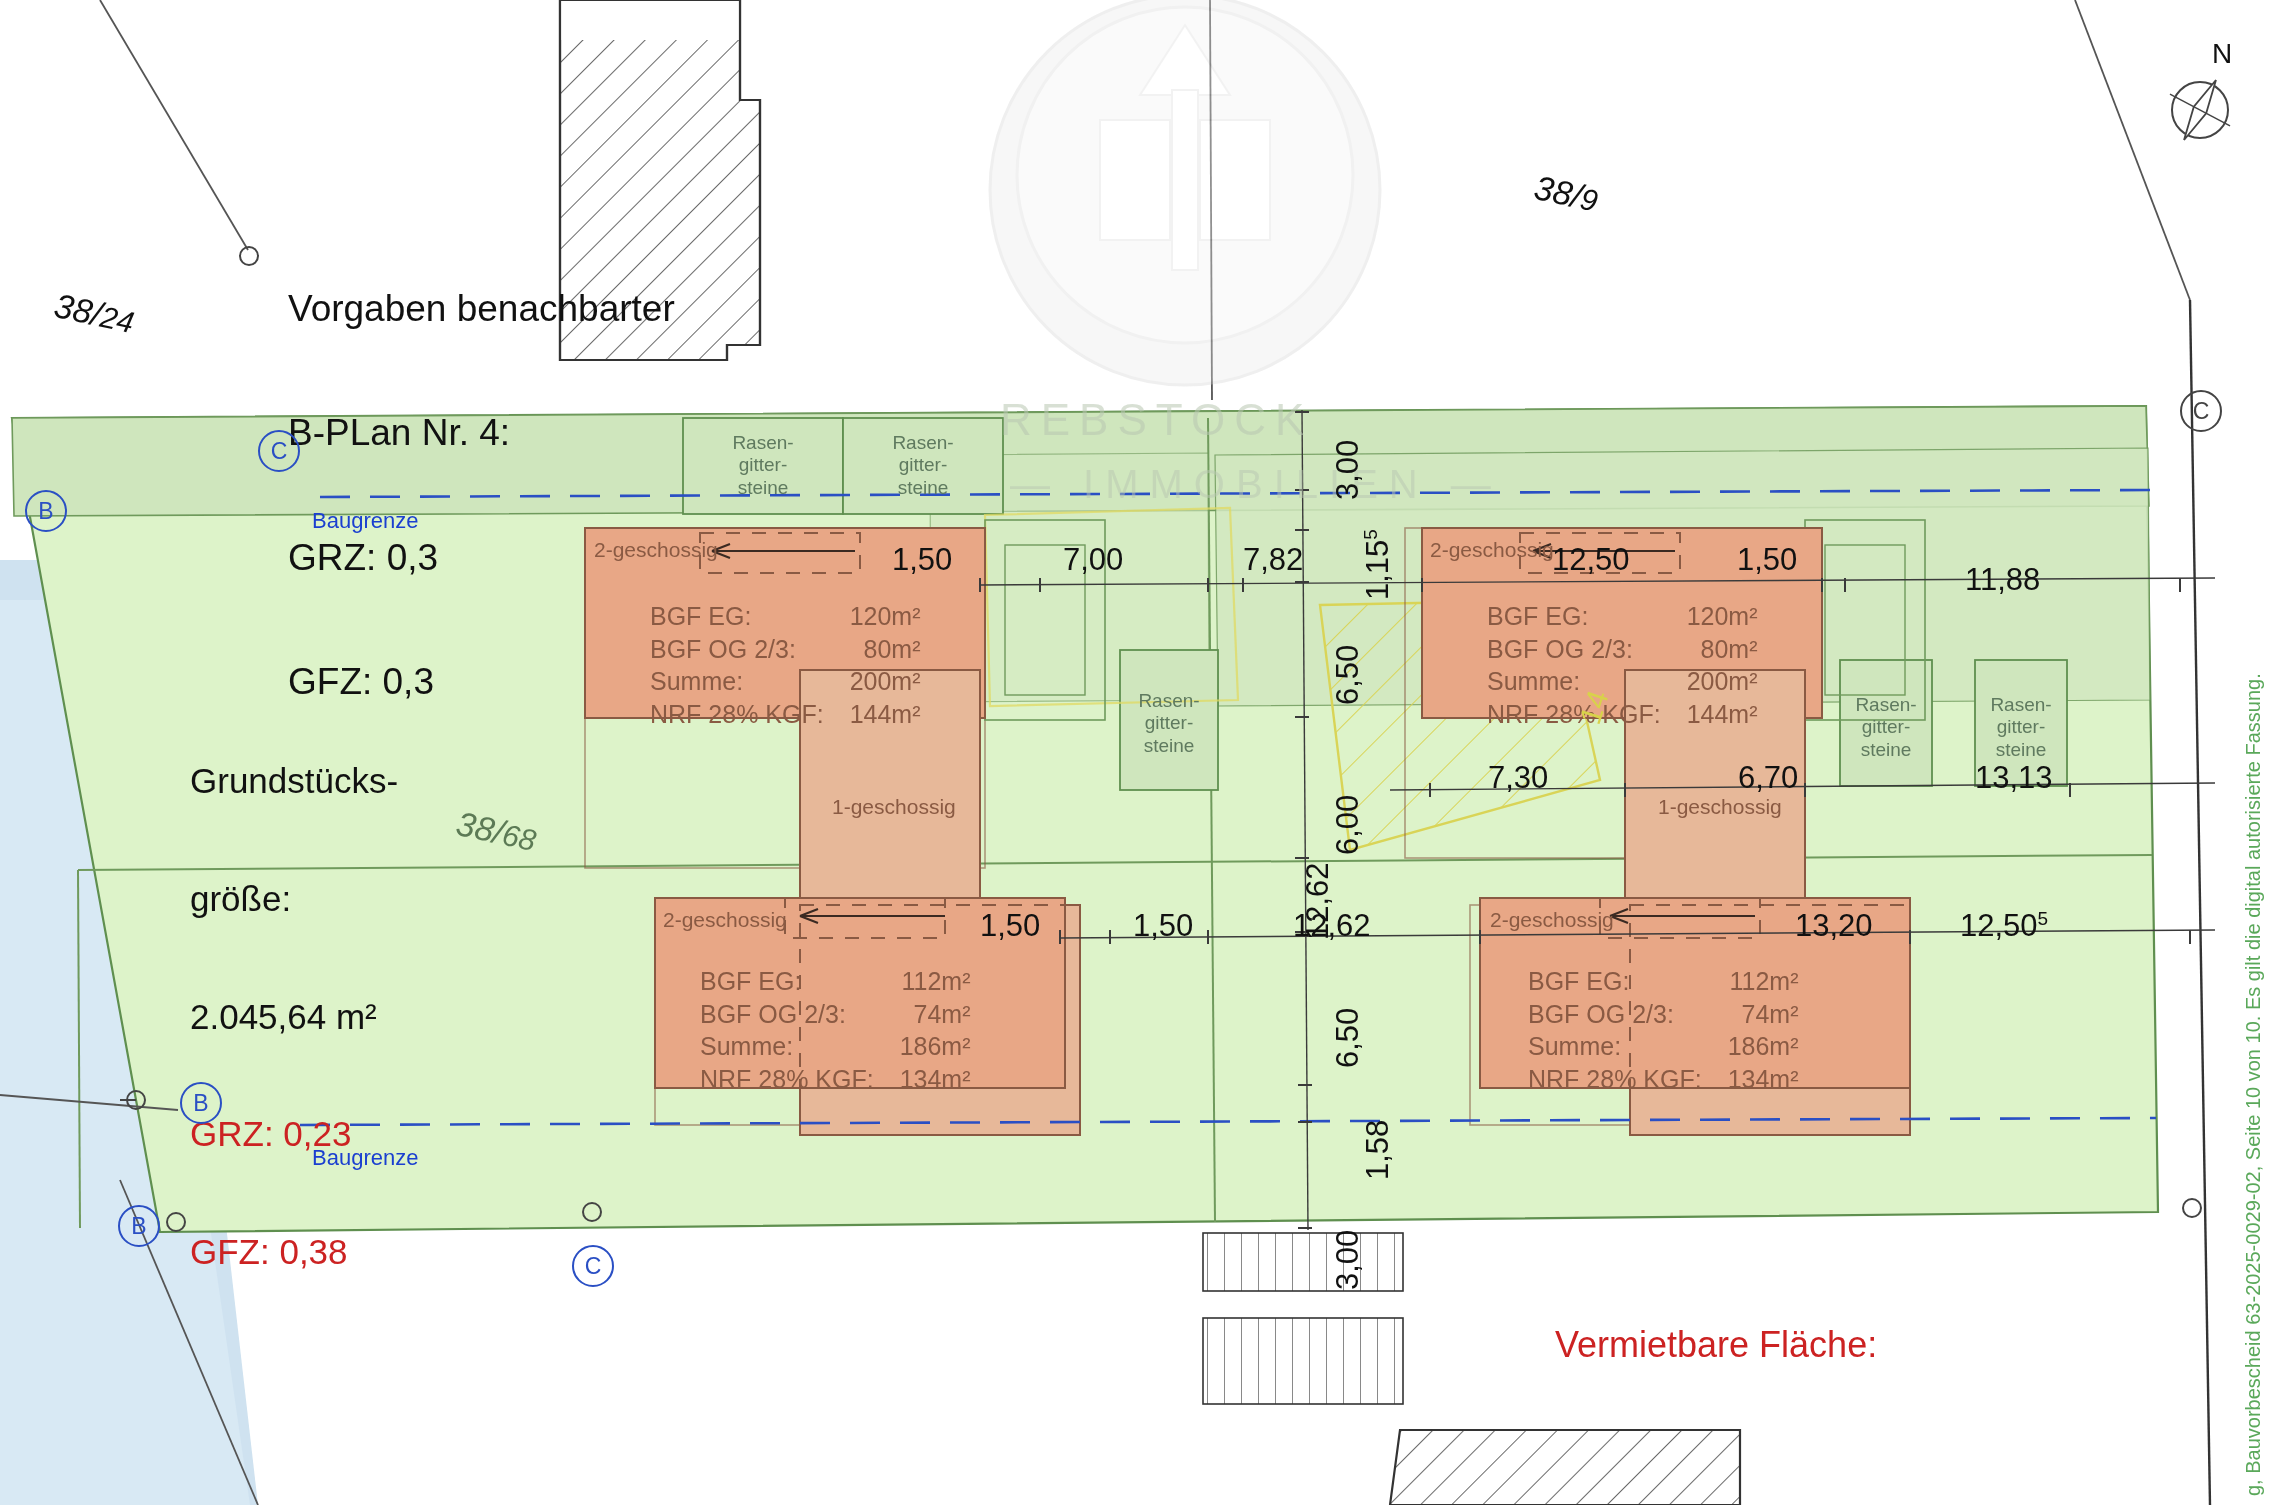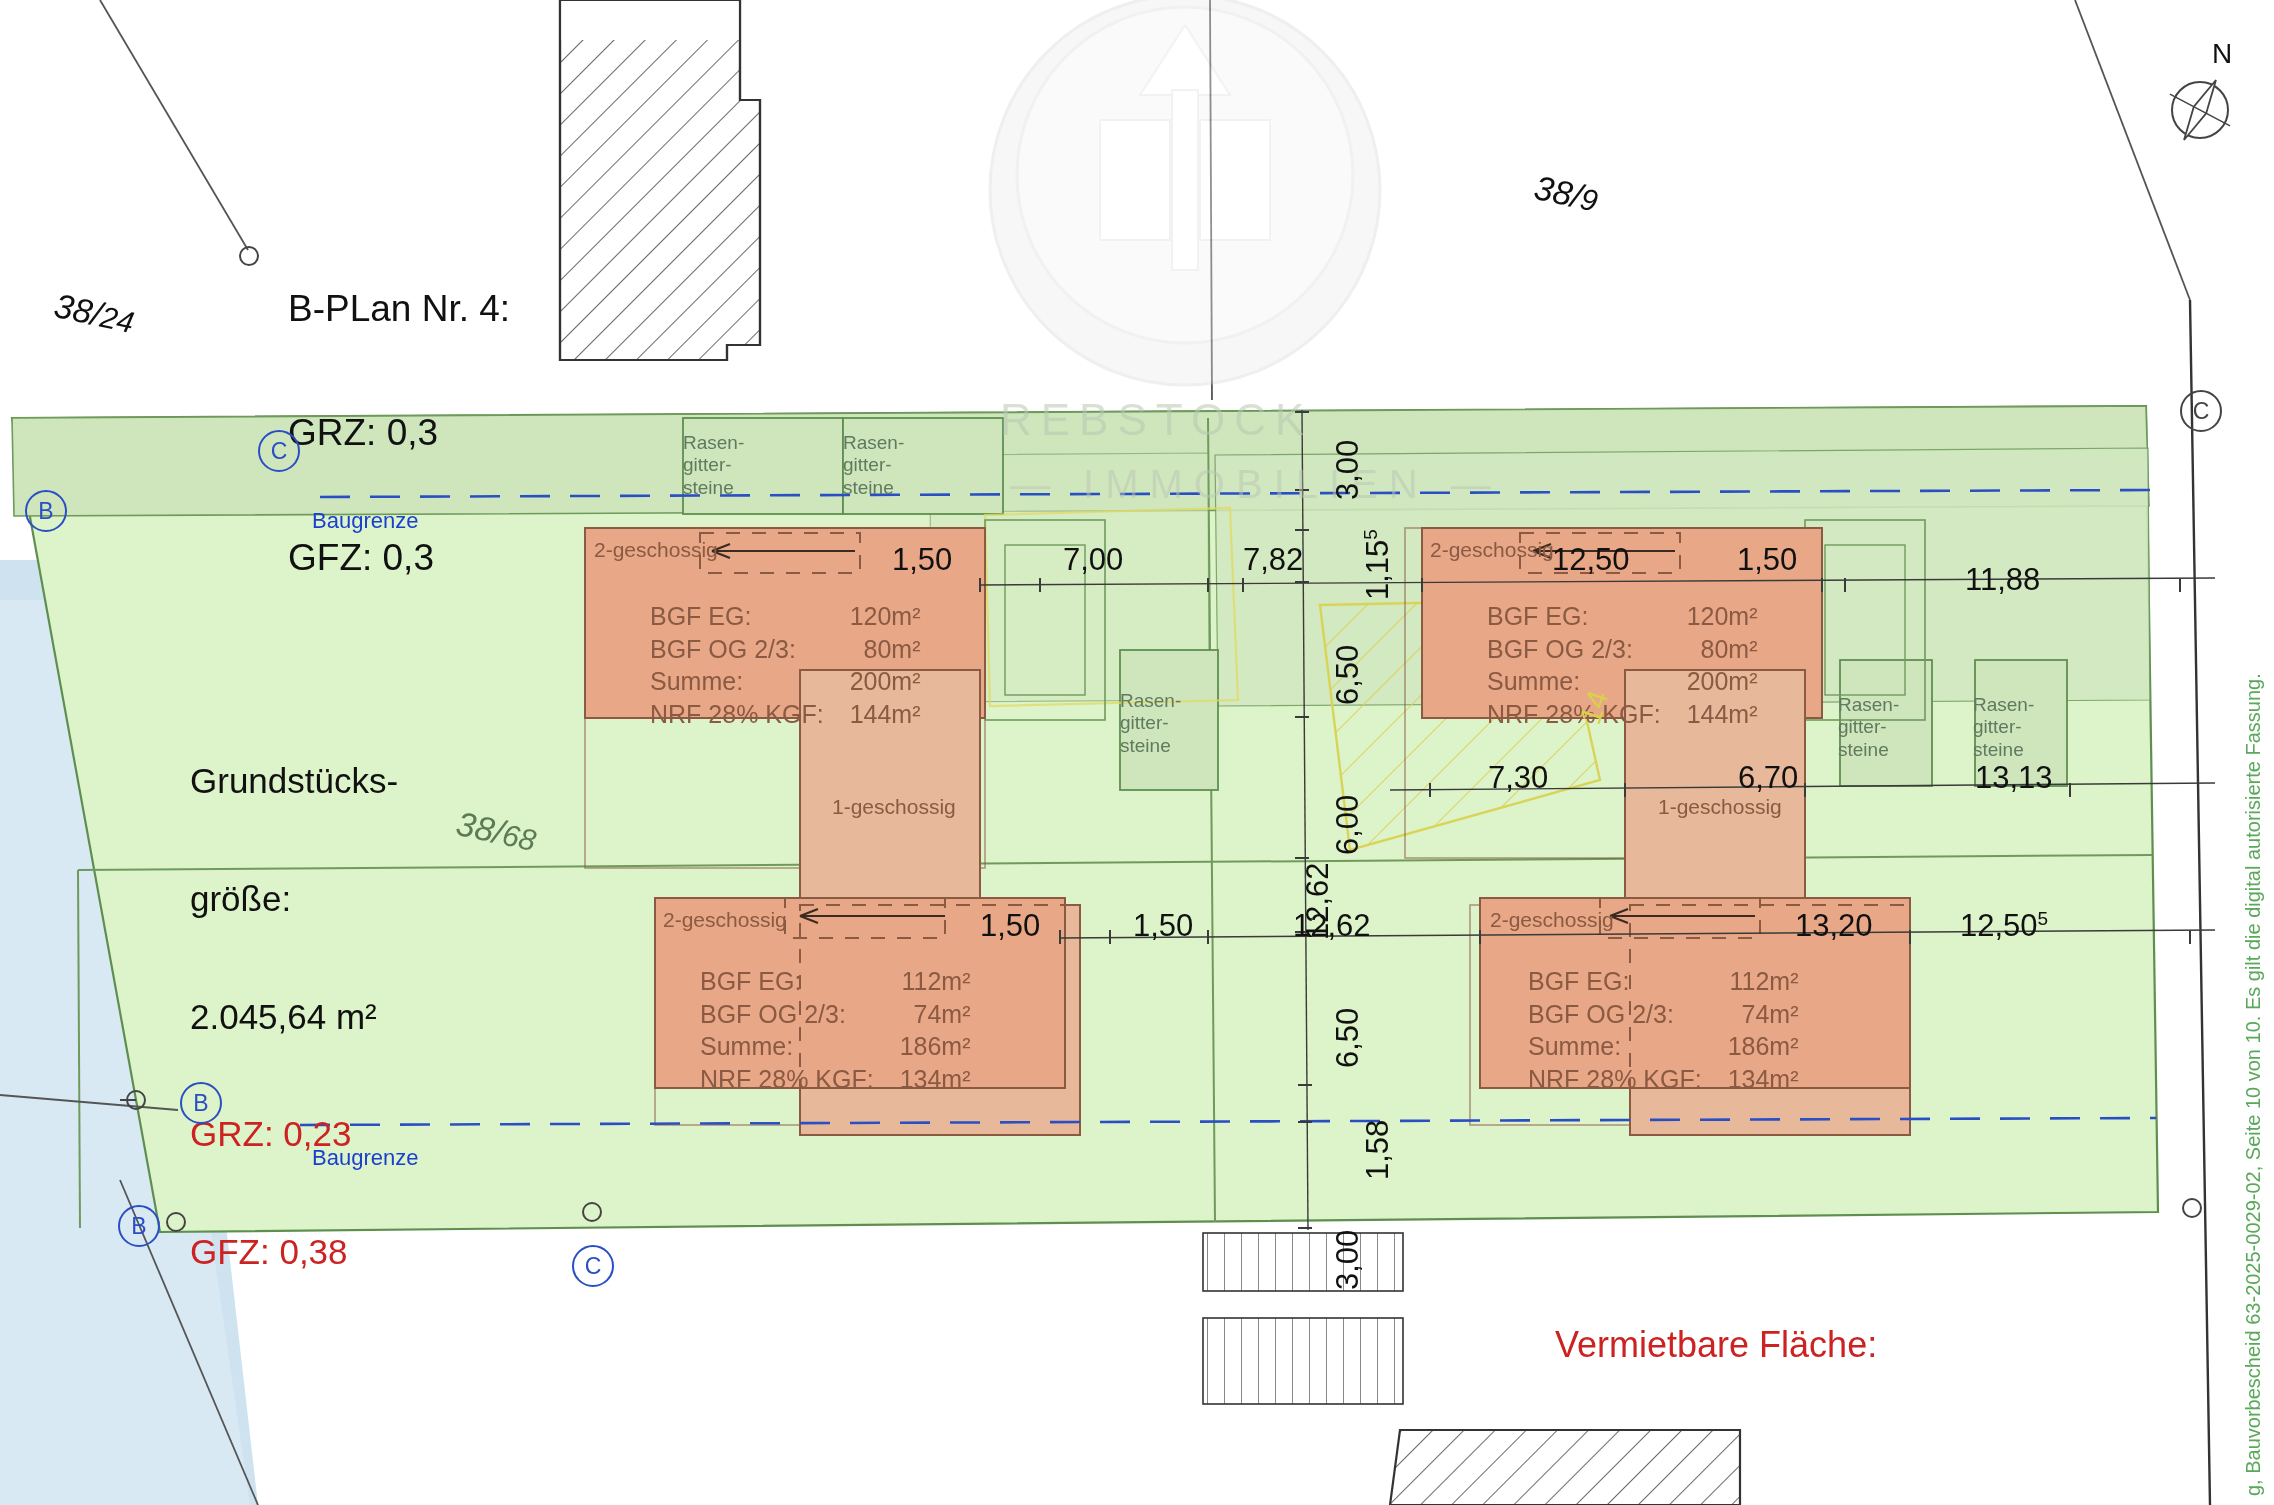--- a/index.html
+++ b/index.html
@@ -22,21 +22,21 @@
   .storey{position:absolute;font-size:21px;color:#8a5a43;white-space:pre;}
 
   
   .dim{position:absolute;font-size:31px;color:#111;white-space:pre;}
   .dim sup{font-size:19px;}
   .dimv{position:absolute;font-size:31px;color:#111;white-space:pre;
         transform-origin:0 0;transform:rotate(-90deg);}
   .dimv sup{font-size:19px;}
 
   
-  .rgs{position:absolute;font-size:19px;color:#5f7a5f;line-height:1.18;white-space:pre;}
+  .rgs{position:absolute;font-size:19px;color:#5f7a5f;text-align:center;line-height:1.18;white-space:pre;}
 
   
   .parcel{position:absolute;font-style:italic;font-size:34px;color:#111;white-space:pre;
           transform-origin:0 0;}
   .parcel.gr{color:#5c7a55;}
   .parcel .den{font-size:30px;}
 
   
   .baug{position:absolute;font-size:22px;color:#1a3fd0;white-space:pre;}
 
@@ -239,20 +239,21 @@
         <path d="M 1185,25 L 1230,95 L 1140,95 Z"></path>
         <rect x="1172" y="90" width="26" height="180"></rect>
       </g>
     </g>
   </svg>
 
   <div class="wm" style="left:1000px;top:395px;">REBSTOCK</div>
   <div class="wm2" style="left:1010px;top:462px;">— IMMOBILIEN —</div>
 
   <div class="txt blk-title" style="left:288px;top:205px;">
+    <div>Vorgaben benachbarter</div>
     <div>B-PLan Nr. 4:</div>
     <div>GRZ: 0,3</div>
     <div>GFZ: 0,3</div>
   </div>
 
   <div class="txt blk-plot" style="left:190px;top:683px;">
     <div>Grundstücks-</div>
     <div>größe:</div>
     <div>2.045,64 m²</div>
     <div class="red">GRZ: 0,23</div>

